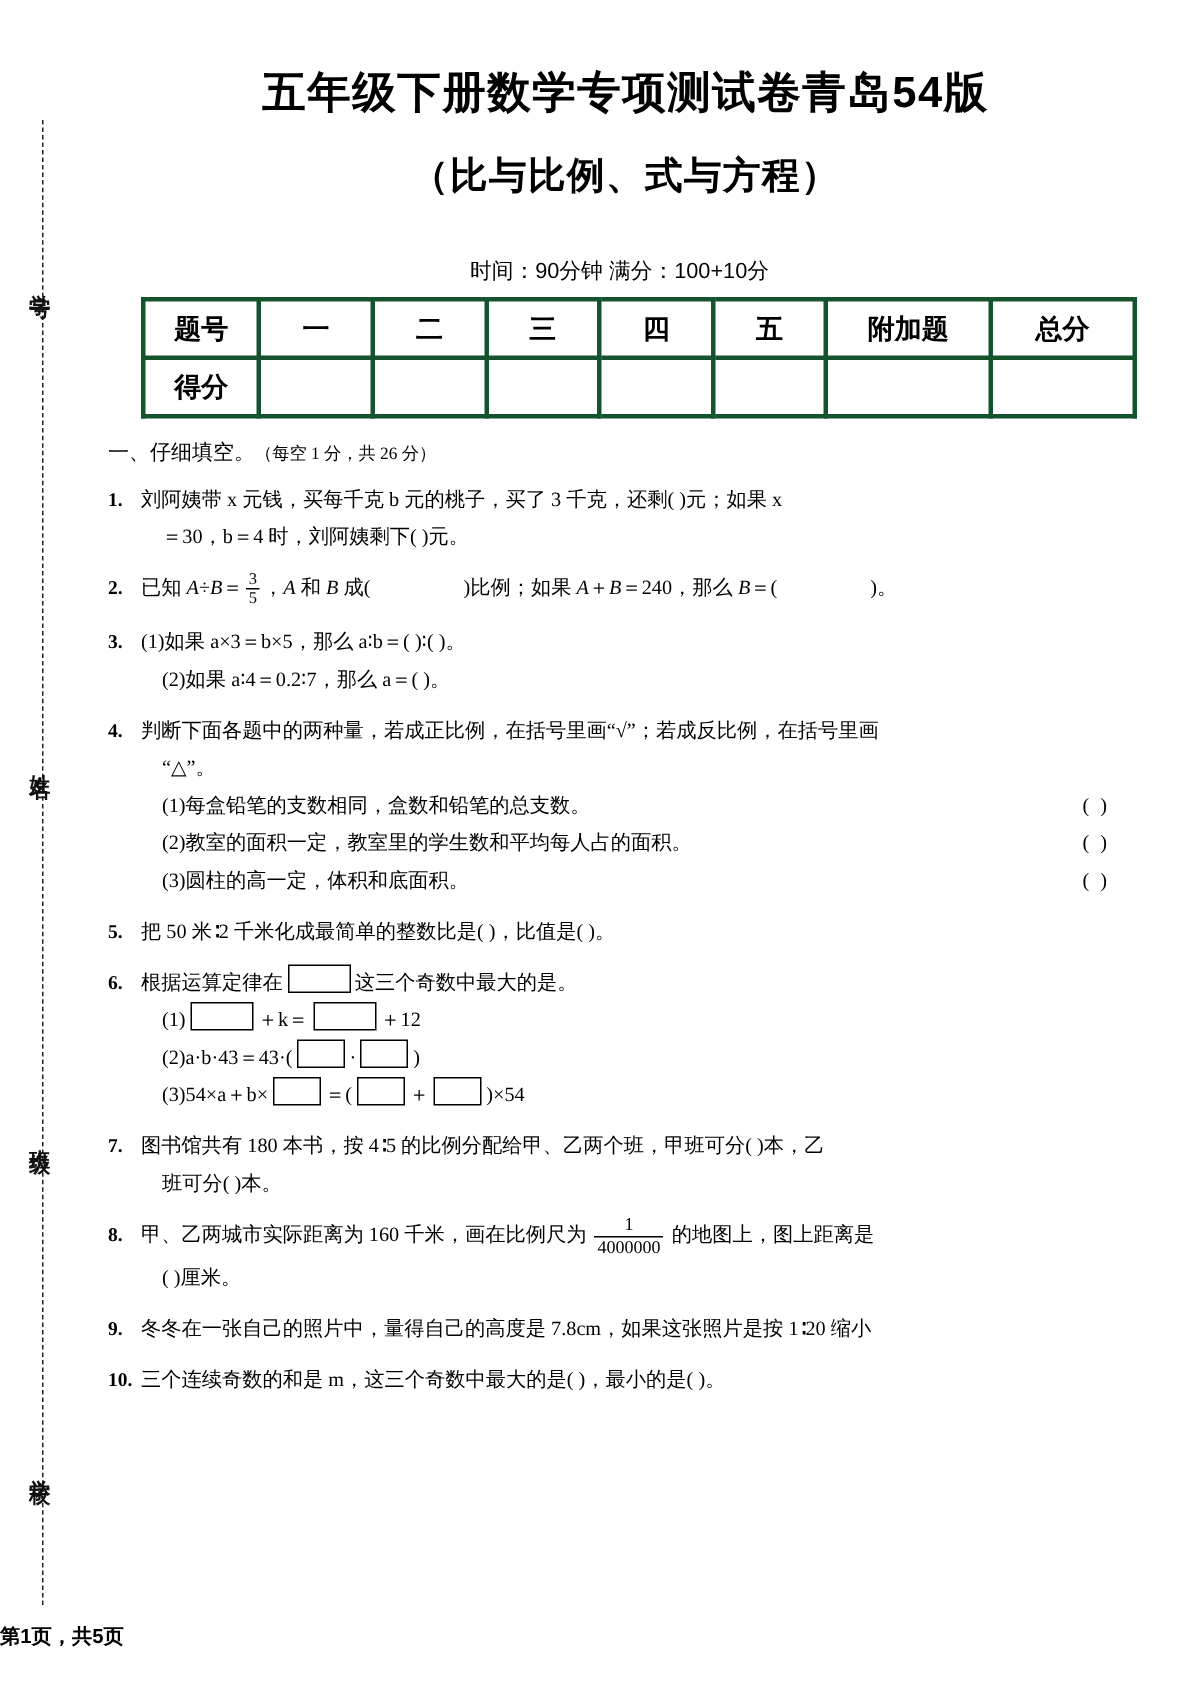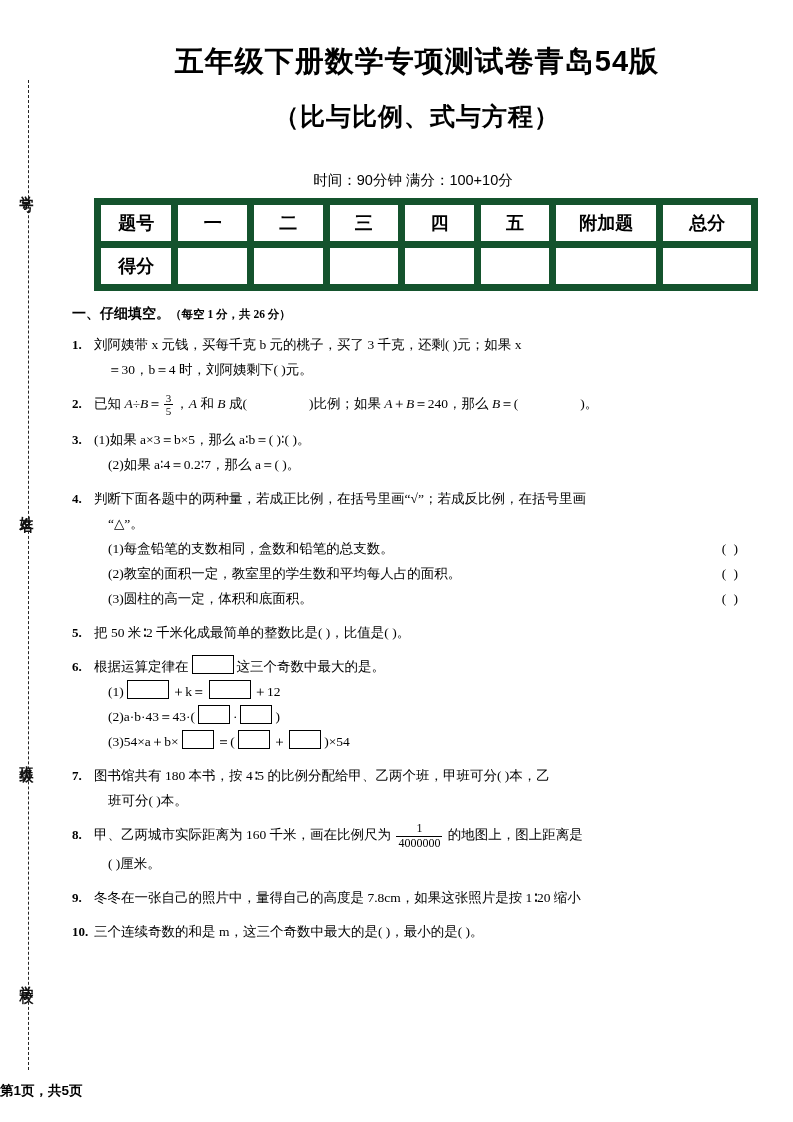--- a/index.html
+++ b/index.html
@@ -40,30 +40,30 @@
   }
   .timeline{
     text-align:center;font-size:14.5px;margin-top:38px;padding-right:8px;
     font-family:"Liberation Sans","DejaVu Sans",sans-serif;
   }
   table.score{
     border-collapse:collapse;margin-top:8px;width:664px;margin-left:22px;
     font-family:"Liberation Sans","DejaVu Sans",sans-serif;
   }
   table.score td{
-    border:7px solid #14532d;height:34px;text-align:center;
+    border:3px solid #14532d;height:34px;text-align:center;
     font-size:18px;font-weight:bold;
   }
   table.score td.lab{width:76px;}
   table.score td.col{width:74px;}
   table.score td.extra{width:110px;}
   table.score td.total{width:96px;}
 
   .sec-head{
-    font-size:14px;margin-top:14px;font-weight:bold;
+    font-size:14px;margin-top:14px;font-weight:normal;
   }
   .sec-head .small{font-size:11.5px;}
   .q{
     font-size:13.5px;line-height:25px;margin-top:9px;position:relative;
     padding-left:22px;
   }
   .q .num{position:absolute;left:0;top:0;font-weight:bold;font-size:13px;}
   .q .sub{display:block;padding-left:14px;}
   .gap{display:inline-block;width:62px;}
   i.v{font-family:"Liberation Serif","DejaVu Serif",serif;font-style:italic;}

